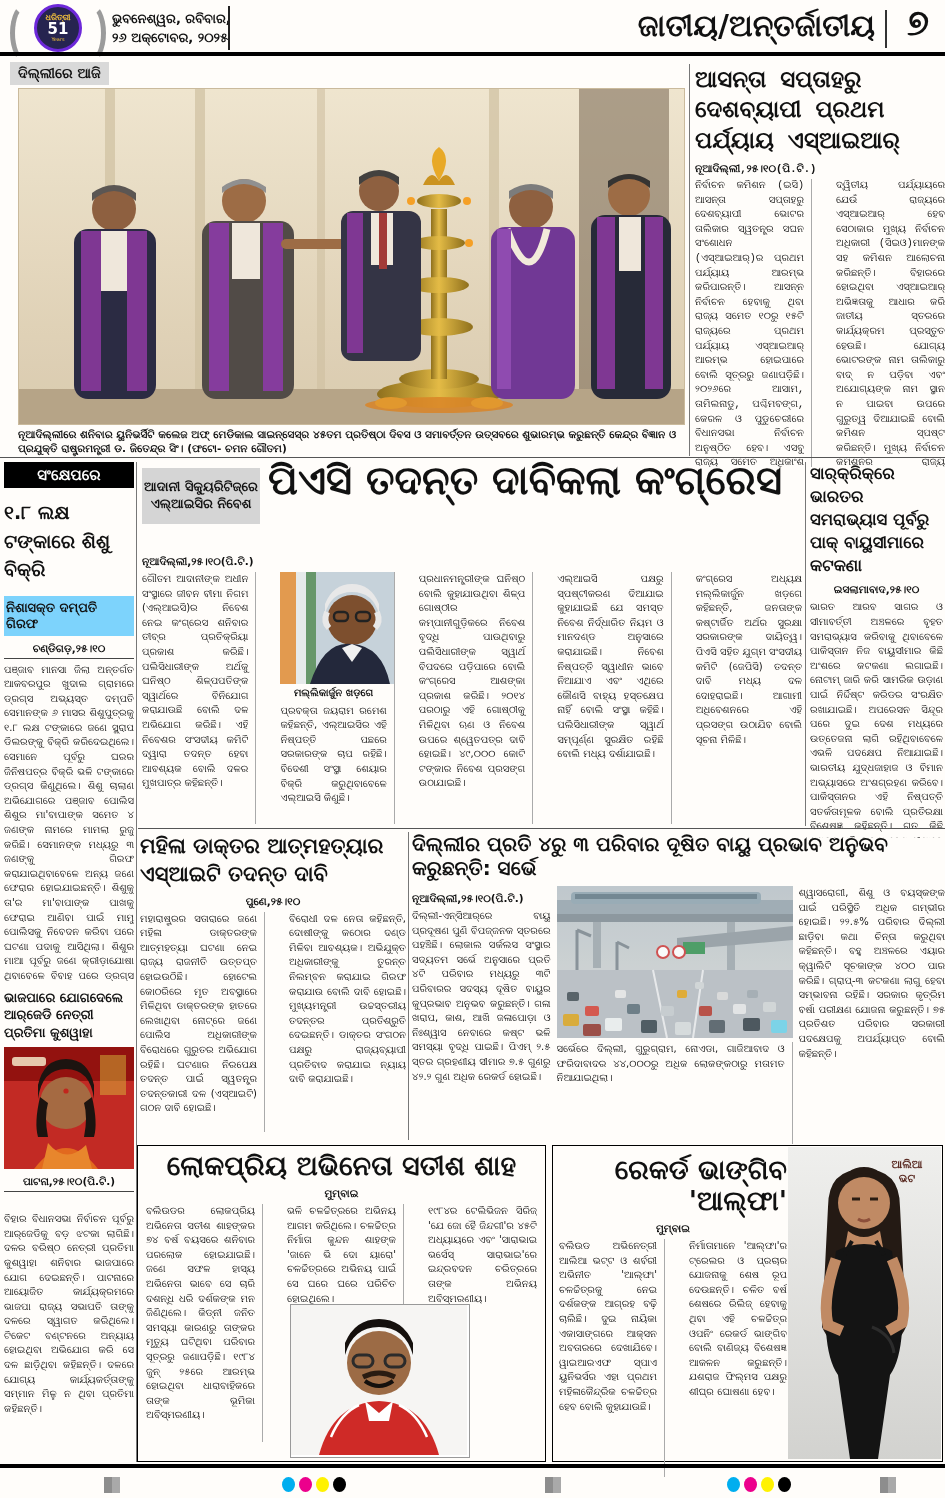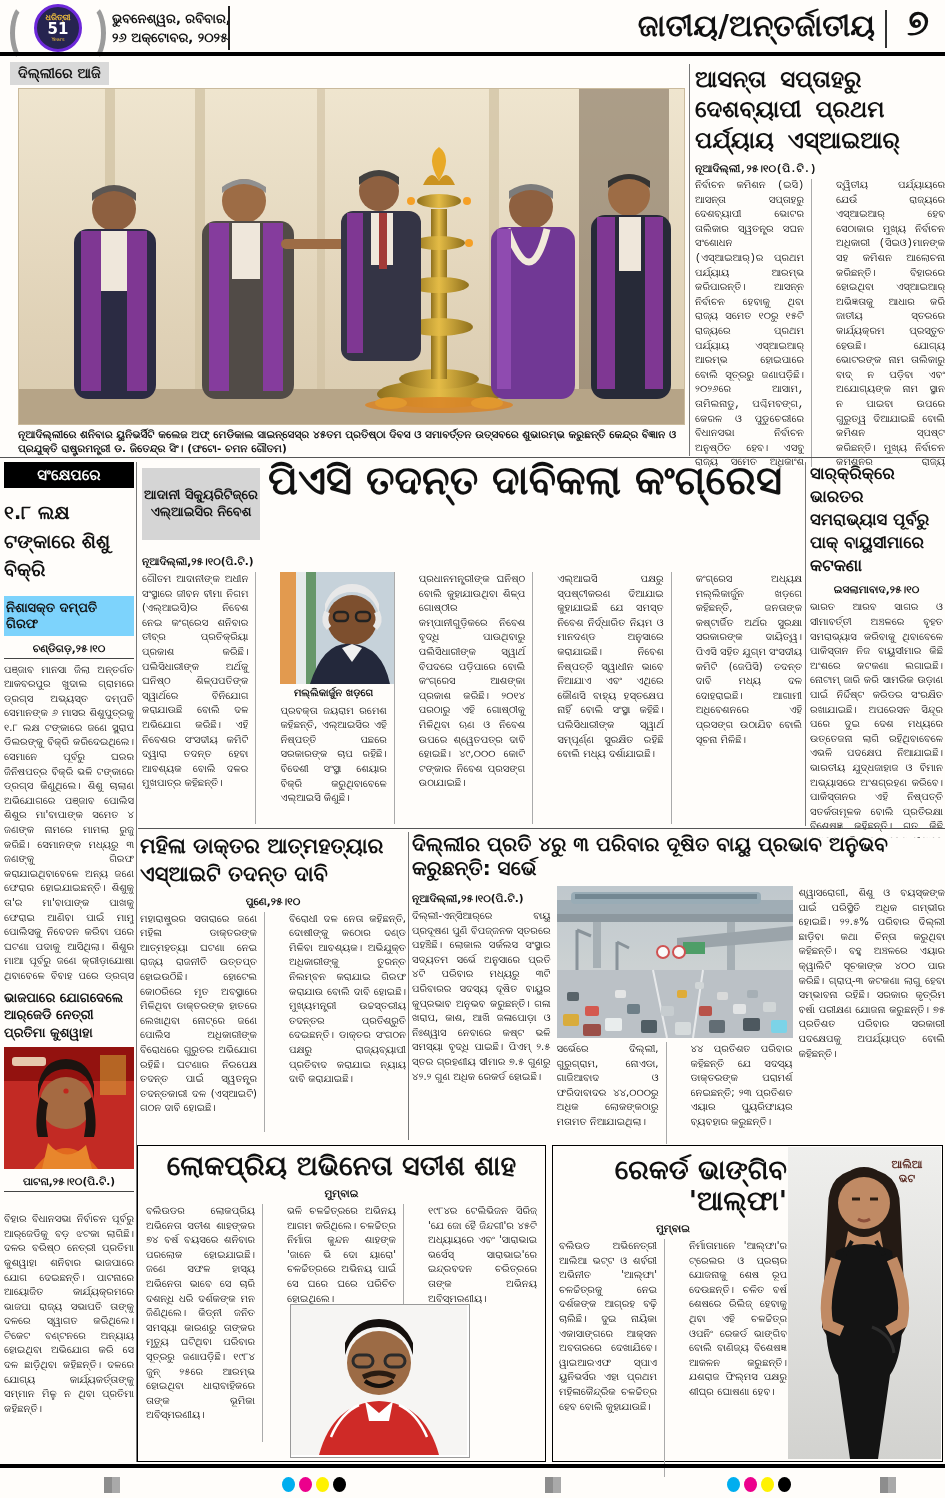--- a/index.html
+++ b/index.html
@@ -42,21 +42,21 @@
   
   .brief{left:4px;top:462px;width:130px;}
   .brief-banner{background:#000;color:#fff;text-align:center;font-size:15px;font-weight:700;padding:4px 0;}
   .brief-headline{font-size:19px;font-weight:700;line-height:1.5;margin-top:10px;}
   .brief-subhead{background:#7dd3fc;font-size:13px;font-weight:700;padding:4px 2px;margin-top:12px;}
   .brief-body1{height:318px;margin-top:4px;}
   .brief-sub2{font-size:13px;font-weight:700;line-height:1.35;margin-top:8px;}
   .brief-photo{width:130px;height:122px;margin-top:6px;}
   .brief-body2{height:300px;margin-top:20px;}
   
-  .pac-kicker{left:142px;top:468px;width:118px;height:72px;background:#d5d5d5;display:flex;align-items:center;
+  .pac-kicker{left:142px;top:468px;width:118px;height:56px;background:#d5d5d5;display:flex;align-items:center;
               justify-content:center;text-align:center;font-size:13px;font-weight:700;line-height:1.3;padding:2px;box-sizing:border-box;}
   .pac-headline{left:268px;top:458px;width:536px;font-size:40px;font-weight:700;line-height:1.1;}
   .pac-byline{left:142px;top:549px;}
   .pac-cols{left:142px;top:572px;width:660px;height:252px;}
   .pac-photo{width:100%;height:112px;}
   .pac-photo-cap{font-size:10px;font-weight:700;text-align:center;margin:2px 0 3px 0;}
   
   .pak{left:810px;top:462px;width:133px;}
   .pak-headline{font-size:16.5px;font-weight:700;line-height:1.4;}
   .pak-body{height:238px;margin-top:2px;}
@@ -349,21 +349,20 @@
               <rect x="160" y="106" width="11" height="8" rx="2" fill="#d8d8d8"></rect>
               <rect x="190" y="104" width="11" height="8" rx="2" fill="#9aa4ab"></rect>
               <rect x="120" y="104" width="10" height="8" rx="2" fill="#e0a014"></rect>
               <rect x="138" y="96" width="9" height="7" rx="2" fill="#cfd3d5"></rect>
             </g>
             <rect width="236" height="152" fill="#dfe3e2" opacity="0.18"></rect>
           </svg>
         </div>
         <div class="cols">
           <div class="col divider">ସର୍ଭେରେ ଦିଲ୍ଲୀ, ଗୁରୁଗ୍ରାମ, ନୋଏଡା, ଗାଜିଆବାଦ ଓ ଫରିଦାବାଦର ୪୪,୦୦୦ରୁ ଅଧିକ ଲୋକଙ୍କଠାରୁ ମତାମତ ନିଆଯାଇଥିଲା।</div>
-          <div class="col">୪୪ ପ୍ରତିଶତ ପରିବାର କହିଛନ୍ତି ଯେ ସଦସ୍ୟ ଡାକ୍ତରଙ୍କ ପରାମର୍ଶ ନେଇଛନ୍ତି; ୨୩ ପ୍ରତିଶତ ଏୟାର ପ୍ୟୁରିଫାୟର ବ୍ୟବହାର କରୁଛନ୍ତି।</div>
         </div>
       </div>
       <div class="pol-colD">
         <div class="body-txt">ଶ୍ୱାସରୋଗୀ, ଶିଶୁ ଓ ବୟସ୍କଙ୍କ ପାଇଁ ପରିସ୍ଥିତି ଅଧିକ ଗମ୍ଭୀର ହୋଇଛି। ୨୨.୫% ପରିବାର ଦିଲ୍ଲୀ ଛାଡ଼ିବା କଥା ଚିନ୍ତା କରୁଥିବା କହିଛନ୍ତି। ବହୁ ଅଞ୍ଚଳରେ ଏୟାର କ୍ୱାଲିଟି ସୂଚକାଙ୍କ ୪୦୦ ପାର କରିଛି। ଗ୍ରାପ୍-୩ କଟକଣା ଲାଗୁ ହେବା ସମ୍ଭାବନା ରହିଛି। ସରକାର କୃତ୍ରିମ ବର୍ଷା ପରୀକ୍ଷଣ ଯୋଜନା କରୁଛନ୍ତି। ୭୫ ପ୍ରତିଶତ ପରିବାର ସରକାରୀ ପଦକ୍ଷେପକୁ ଅପର୍ଯ୍ୟାପ୍ତ ବୋଲି କହିଛନ୍ତି।</div>
       </div>
     </div>
   </div>
 
   <div class="abs boxed shah">
     <div class="shah-headline">ଲୋକପ୍ରିୟ ଅଭିନେତା ସତୀଶ ଶାହ</div>

